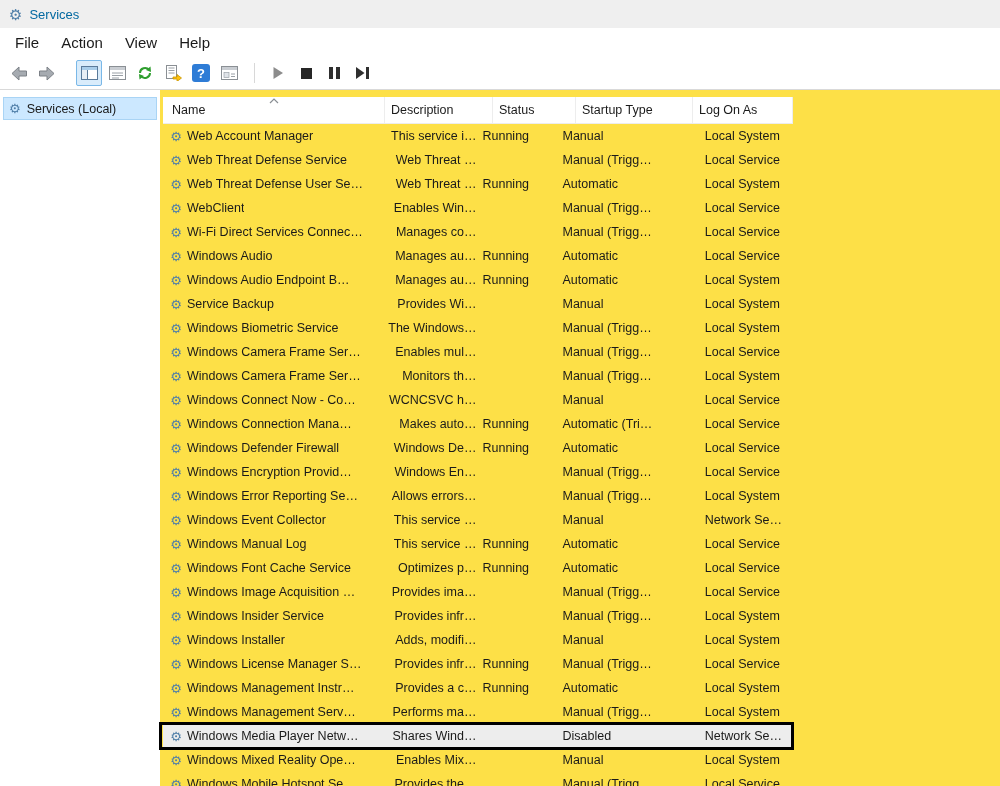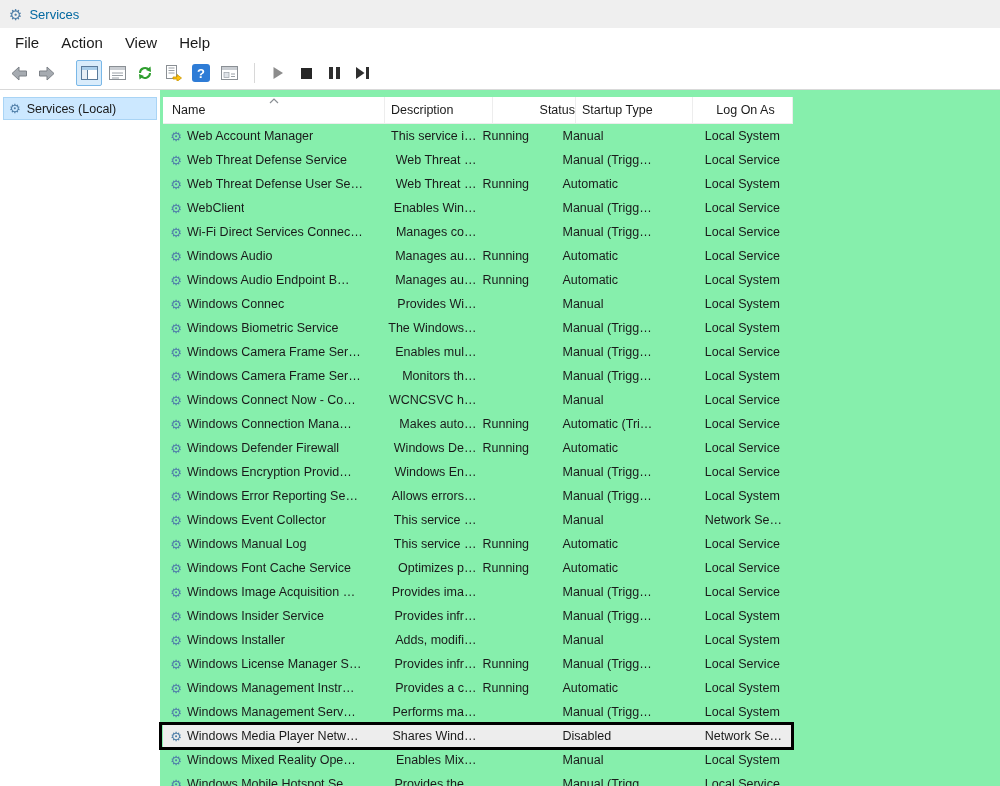--- a/index.html
+++ b/index.html
@@ -31,32 +31,32 @@
   .stop-square { width:11px; height:11px; background:#262626; }
 
   
   .appbody { display:flex; height:696px; }
   .sidebar { width:160px; padding-top:7px; background:#fff; }
   .sidebar-item { margin:0 3px; height:23px; display:flex; align-items:center; gap:6px;
     padding:0 5px; font-size:12.5px; }
   .sidebar-item.selected { background:#cce8ff; border:1px solid #a9d4f5; }
   .sidebar-item .app-icon { font-size:13px; }
 
-  .main { flex:1; padding-top:7px; position:relative; background:#86efac; }
+  .main { flex:1; padding-top:7px; position:relative; background:#fde047; }
   .list { width:630px; margin-left:3px; }
 
   
   .header-row { display:flex; height:27px; border-bottom:1px solid #ededed; }
   .hcell { display:flex; align-items:center; font-size:12.5px; border-right:1px solid #ededed;
     position:relative; padding-left:6px; background:#fff; }
   .h-name { width:222px; padding-left:9px; }
   .h-desc { width:108px; }
-  .h-status { width:83px;justify-content:flex-end; }
+  .h-status { width:83px; }
   .h-startup { width:117px; }
-  .h-logon { width:100px;justify-content:center; }
+  .h-logon { width:100px; }
   .sort-caret { position:absolute; top:1px; left:50%; transform:translateX(-50%); }
 
   
   .row { display:flex; height:24px; align-items:center; font-size:12.5px; position:relative; }
   .cell { overflow:hidden; white-space:nowrap; }
   .c-name { width:222px; display:flex; align-items:center; padding-left:5px; gap:3px; }
   .gear { font-size:13px; color:#4f7ea8; width:16px; text-align:center; flex:0 0 auto; }
   .c-desc { width:108px; padding-left:6px;text-align:right; }
   .c-status { width:83px; padding-left:6px; }
   .c-startup { width:117px; padding-left:7px; }
@@ -261,21 +261,21 @@
       <span class="cell">Windows Audio Endpoint B…</span>
     </div>
     <div class="cell c-desc">Manages au…</div>
     <div class="cell c-status">Running</div>
     <div class="cell c-startup">Automatic</div>
     <div class="cell c-logon">Local System</div>
   </div>
           <div class="row">
     <div class="cell c-name">
       <span class="gear">⚙</span>
-      <span class="cell">Windows Connec</span>
+      <span class="cell">Service Backup</span>
     </div>
     <div class="cell c-desc">Provides Wi…</div>
     <div class="cell c-status"></div>
     <div class="cell c-startup">Manual</div>
     <div class="cell c-logon">Local System</div>
   </div>
           <div class="row">
     <div class="cell c-name">
       <span class="gear">⚙</span>
       <span class="cell">Windows Biometric Service</span>

